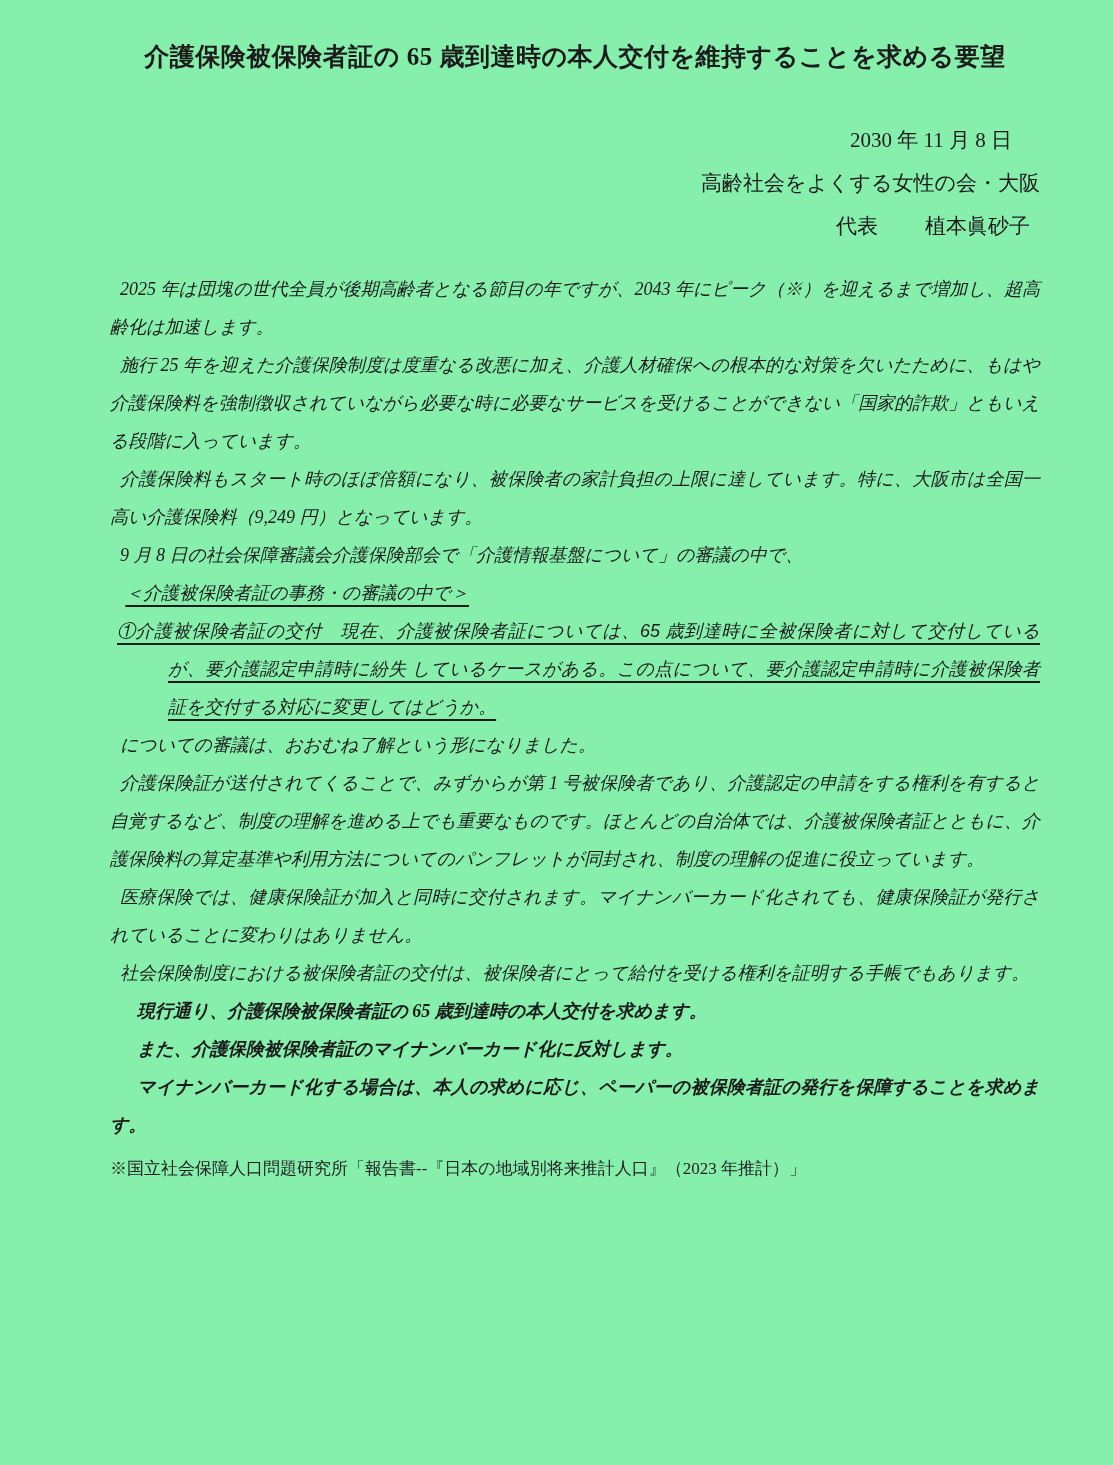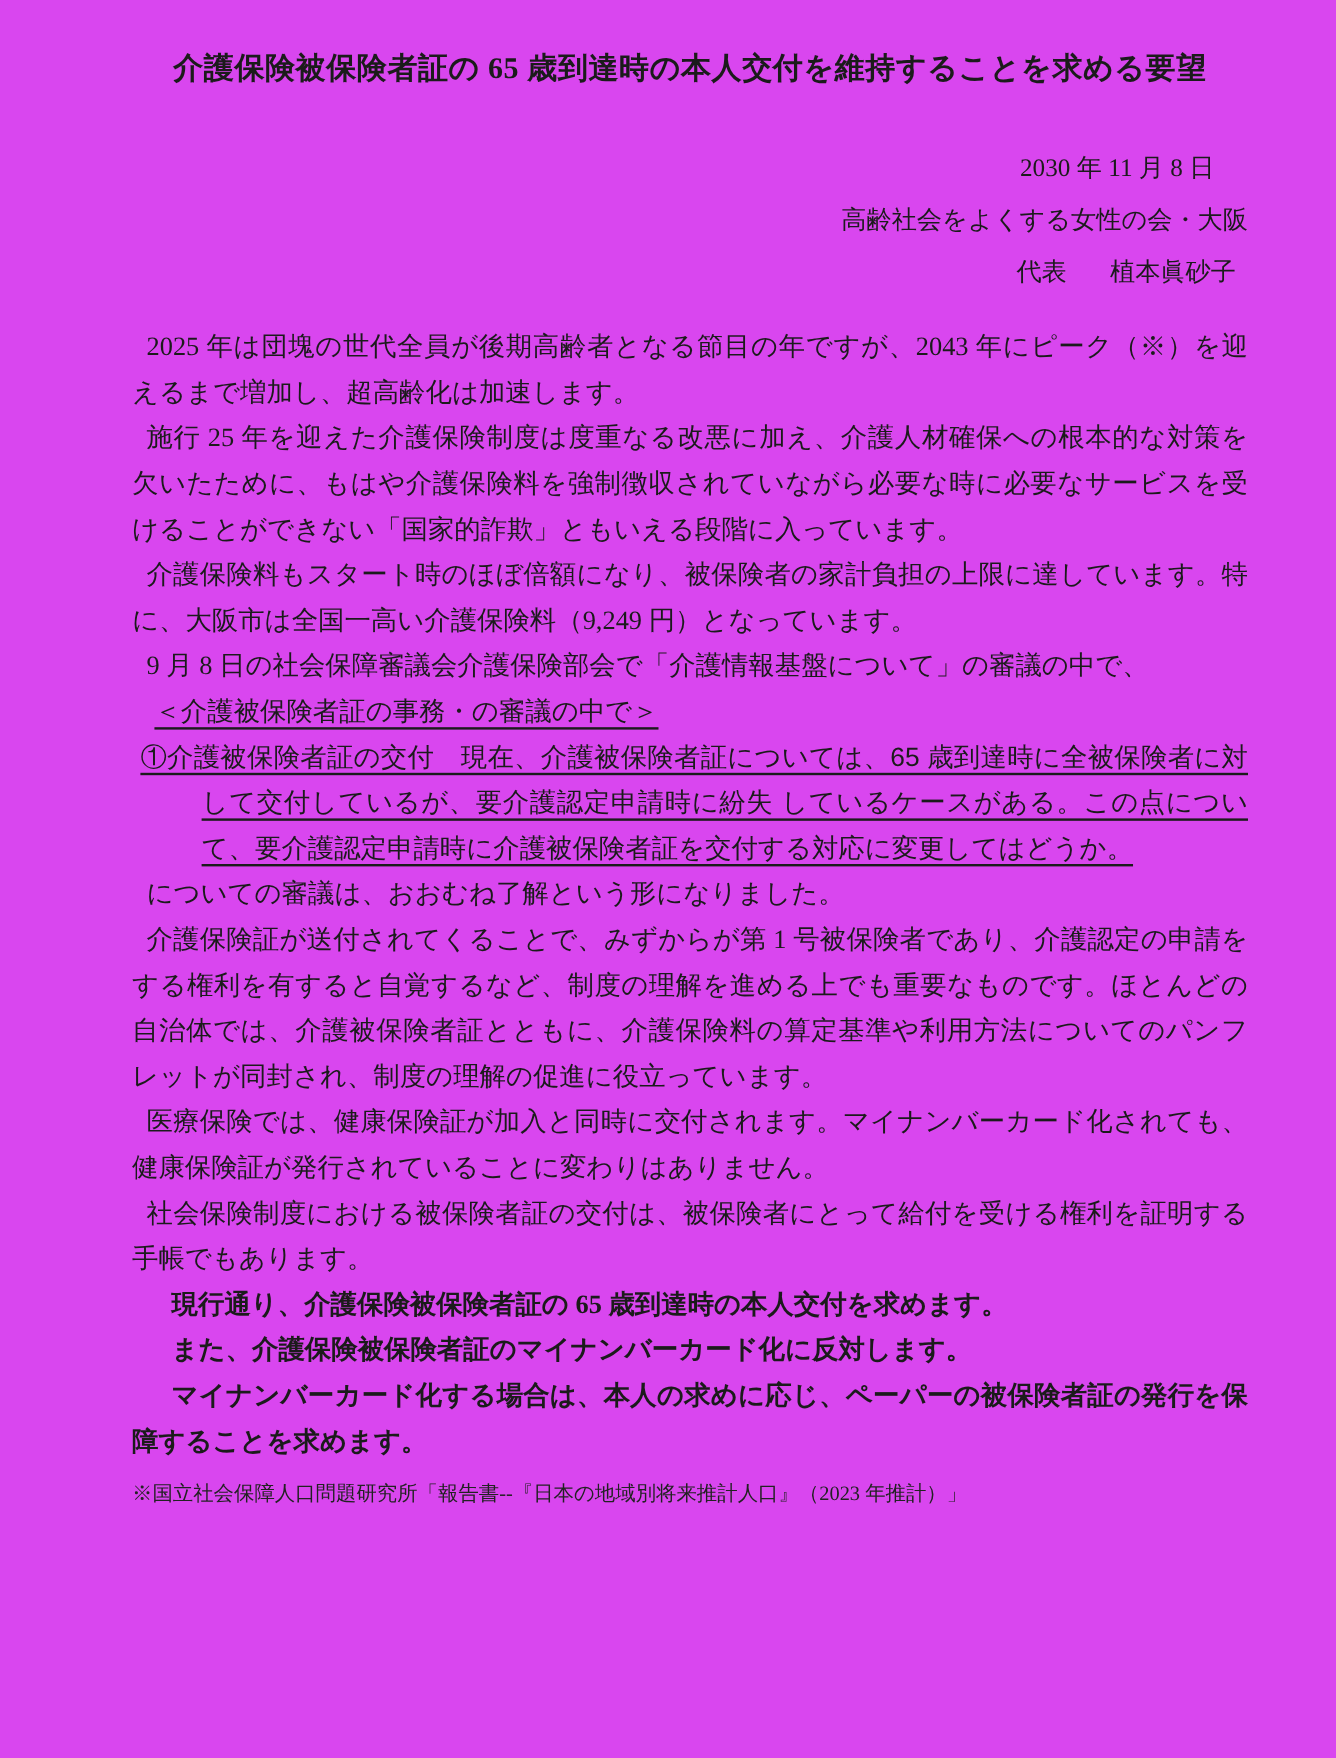--- a/index.html
+++ b/index.html
@@ -5,21 +5,21 @@
   html, body {
     margin: 0;
     padding: 0;
     background: #ffffff;
   }
   .page {
     position: relative;
     width: 1113px;
     height: 1465px;
     margin: 0 auto;
-    background: #d946ef;
+    background: #86efac;
     box-sizing: border-box;
     padding: 40px 73px 0 110px;
     color: #1b1b1b;
     font-family: "Liberation Serif", serif;
     overflow: hidden;
   }
   .doc-title {
     font-size: 25px;
     font-weight: 700;
     text-align: center;
@@ -28,25 +28,26 @@
   }
   .header-block {
     text-align: right;
     font-size: 21px;
     line-height: 43px;
     margin: 0 0 22px 0;
   }
   .header-line { margin: 0; }
   .header-line.date { padding-right: 28px; }
   .header-line.rep  { padding-right: 10px; }
-  .rep-label { margin-right: 36px; }
+  .rep-label { margin-right: 47px; }
   .body-block {
-    font-size: 22px;
+    font-size: 18px;
     line-height: 38px;
     text-align: justify;
+    font-style: italic;
   }
   .body-block p { margin: 0; }
   .para { text-indent: 0.55em; }
   .demand {
     font-weight: 700;
     text-indent: 1.5em;
   }
   .heading-underline {
     font-family: "Liberation Sans", sans-serif;
     text-indent: 0.85em;

